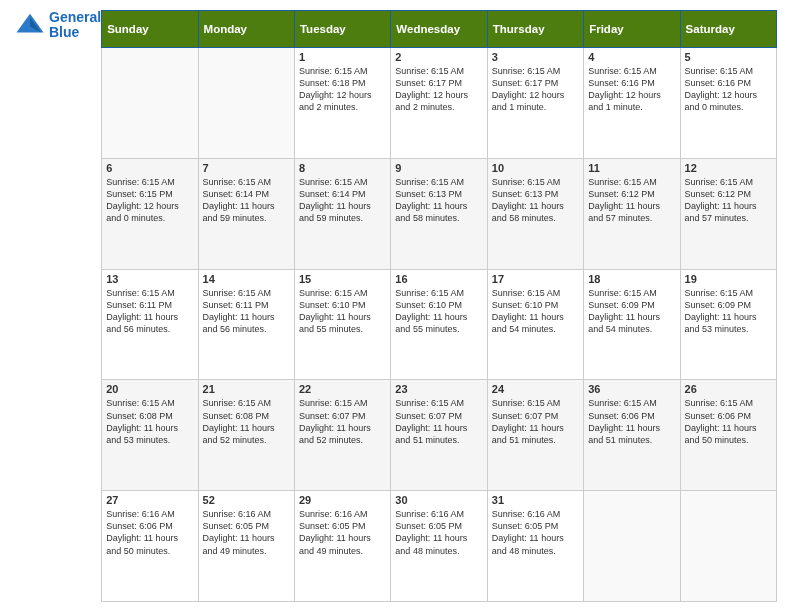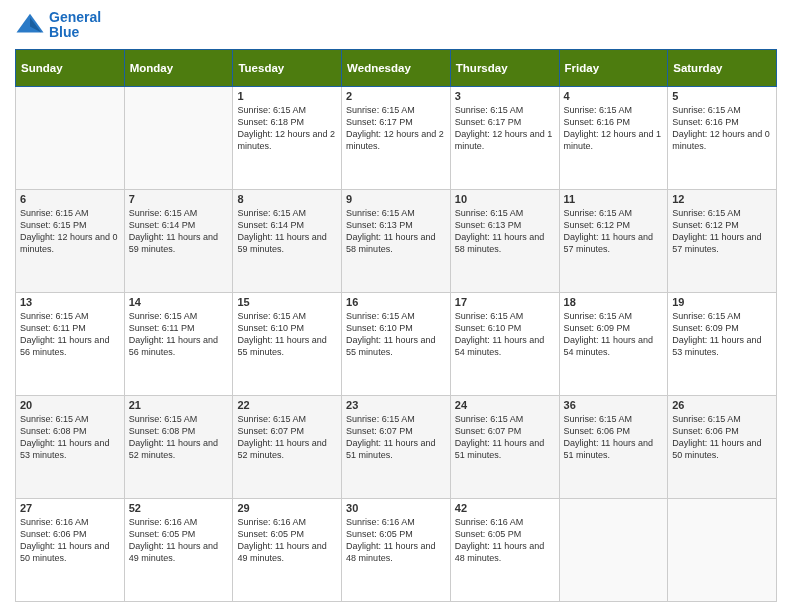--- a/index.html
+++ b/index.html
@@ -8,21 +8,20 @@
       background: #fff;
       width: 792px;
       height: 612px;
       overflow: hidden;
     }
     .page {
       width: 792px;
       height: 612px;
       padding: 10px 15px;
       display: flex;
-      flex-direction: column;
     }
     .header {
       display: flex;
       justify-content: space-between;
       align-items: flex-start;
       margin-bottom: 8px;
     }
     .logo {
       display: flex;
       align-items: center;
@@ -252,21 +251,21 @@
           </td>
           <td>
             <span class="day-num">29</span>
             <div class="cell-text">Sunrise: 6:16 AM<br>Sunset: 6:05 PM<br>Daylight: 11 hours and 49 minutes.</div>
           </td>
           <td>
             <span class="day-num">30</span>
             <div class="cell-text">Sunrise: 6:16 AM<br>Sunset: 6:05 PM<br>Daylight: 11 hours and 48 minutes.</div>
           </td>
           <td>
-            <span class="day-num">42</span>
+            <span class="day-num">31</span>
             <div class="cell-text">Sunrise: 6:16 AM<br>Sunset: 6:05 PM<br>Daylight: 11 hours and 48 minutes.</div>
           </td>
           <td class="empty-cell"></td>
           <td class="empty-cell"></td>
         </tr>
       </tbody>
   </table>
 </div>
 
 </body></html>

